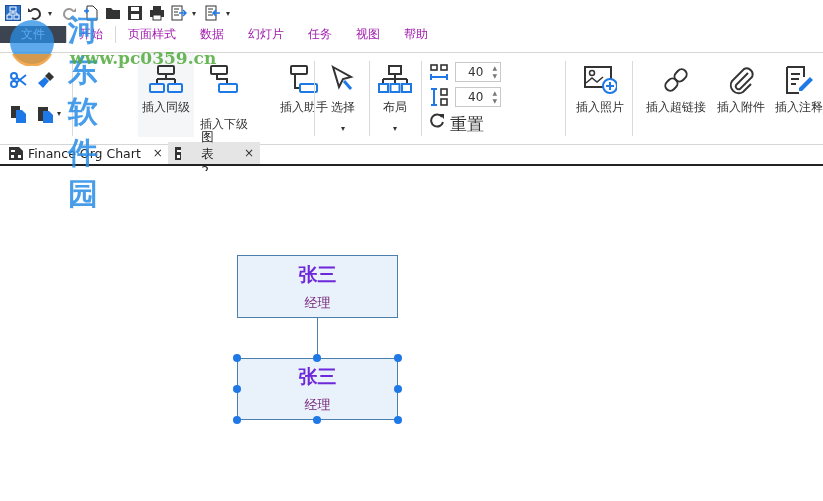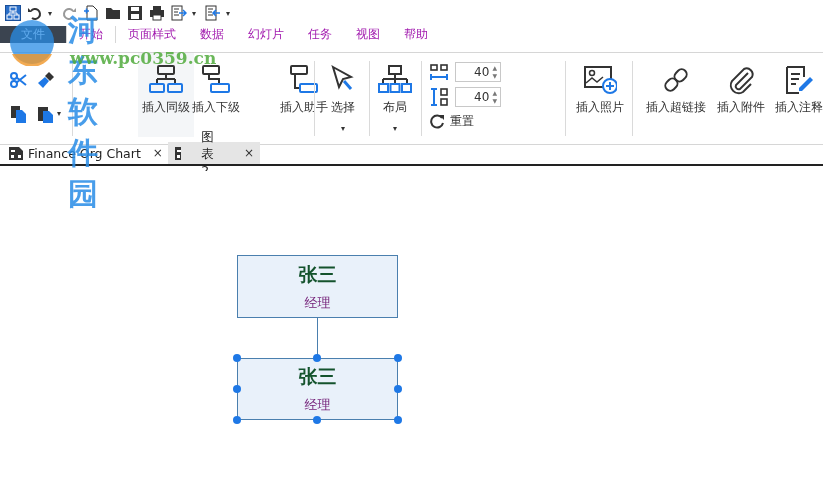--- a/index.html
+++ b/index.html
@@ -11,29 +11,29 @@
   .menu-tab { padding: 0 12px; font-size: 12px; display: flex; align-items: center; color: #a21caf; }
   .menu-tab.file { background: #3b4450; color: #fff; width: 66px; justify-content: center; }
   .menu-tab.active { border-left: 1px solid #d6d6d6; border-right: 1px solid #d6d6d6; background: #fff; margin-bottom: -1px; }
   .ribbon { position: absolute; left: 0; top: 53px; height: 92px; width: 823px; border-bottom: 1px solid #d6d6d6; background: #fff; }
   .grp-sep { position: absolute; top: 8px; width: 1px; height: 75px; background: #dadada; }
   .rbtn { position: absolute; top: 0; height: 84px; display: flex; flex-direction: column; align-items: center; font-size: 12px; color: #333; }
   .rbtn .ic { height: 46px; display: flex; align-items: flex-end; justify-content: center; padding-bottom: 4px; }
   .rbtn .lbl { white-space: nowrap; }
   .rbtn.hl { background: #f4f6f8; }
   .caret { font-size: 8px; color: #333; margin-top: 8px; }
-  .spin { position: absolute; width: 46px; height: 20px; border: 1px solid #c8c8c8; font-size: 12px; display: flex; align-items: center; padding-left: 18px; background: #fff; }
+  .spin { position: absolute; width: 46px; height: 20px; border: 1px solid #c8c8c8; font-size: 12px; display: flex; align-items: center; padding-left: 12px; background: #fff; }
   .spin .arr { position: absolute; right: 3px; top: 1px; font-size: 6px; line-height: 8px; color: #777; text-align: center; }
   .tabbar { position: absolute; left: 0; top: 140px; height: 26px; width: 823px; border-bottom: 2px solid #222; }
   .doc-tab { position: absolute; top: 2px; height: 22px; display: flex; align-items: center; font-size: 12.5px; color: #222; gap: 4px; padding: 0 6px; }
   .doc-tab.active { background: #e5e5e5; gap: 20px; }
   .doc-tab .x { margin-left: 8px; font-size: 12px; color: #333; }
   .canvas { position: absolute; left: 0; top: 171px; width: 823px; height: 330px; background: #fff; }
   .node { position: absolute; background: #e9f1fa; border: 1px solid #4a7fae; display: flex; flex-direction: column; align-items: center; justify-content: center; }
-  .node .name { font-size: 19px; font-weight: bold; color: #14532d; }
+  .node .name { font-size: 19px; font-weight: bold; color: #6d28d9; }
   .node .title { font-size: 13px; color: #701a75; margin-top: 6px; }
   .handle { position: absolute; width: 8px; height: 8px; border-radius: 50%; background: #1e78e6; }
   .watermark { position: absolute; left: 0; top: 0; pointer-events: none; }
   .wm-text { position: absolute; left: 68px; top: 10px; font-size: 30px; font-weight: bold; color: rgba(40,140,230,0.85); font-family: "DejaVu Serif", serif; letter-spacing: 1px; }
   .wm-url { position: absolute; left: 70px; top: 48px; font-size: 17px; font-weight: bold; color: rgba(80,170,60,0.85); font-family: "DejaVu Serif", serif; }
 </style>
 </head>
 <body>
 
 <div class="qat">
@@ -149,21 +149,21 @@
       <svg width="34" height="30">
           <rect x="9" y="1" width="16" height="8" rx="1" fill="none" stroke="#333" stroke-width="2"></rect>
           <path d="M17 9v5M8 14h18M8 14v5M26 14v5" stroke="#333" stroke-width="2"></path>
           <rect x="1" y="19" width="14" height="8" rx="1" fill="none" stroke="#1e78e6" stroke-width="2"></rect>
           <rect x="19" y="19" width="14" height="8" rx="1" fill="none" stroke="#1e78e6" stroke-width="2"></rect>
         </svg>
     </div>
     <span class="lbl">插入同级</span>
   </div>
 
-  <div class="rbtn" style="left:188px;width:56px;">
+  <div class="rbtn" style="left:196px;width:56px;gap:17px;">
     <div class="ic">
       <svg width="30" height="30">
           <rect x="2" y="1" width="16" height="8" rx="1" fill="none" stroke="#333" stroke-width="2"></rect>
           <path d="M8 9v5h10v5" stroke="#333" stroke-width="2" fill="none"></path>
           <rect x="10" y="19" width="18" height="8" rx="1" fill="none" stroke="#1e78e6" stroke-width="2"></rect>
         </svg>
     </div>
     <span class="lbl">插入下级</span>
   </div>
 
@@ -221,21 +221,21 @@
     <svg width="18" height="18">
         <path d="M4 1v16M1 1h6M1 17h6" stroke="#1e78e6" stroke-width="2"></path>
         <rect x="11" y="1" width="6" height="6" fill="none" stroke="#333" stroke-width="1.6"></rect>
         <rect x="11" y="11" width="6" height="6" fill="none" stroke="#333" stroke-width="1.6"></rect>
       </svg>
   </div>
   <div class="spin" style="left:455px;top:34px;">
     <span>40</span>
     <span class="arr">▲<br>▼</span>
   </div>
-  <div style="position:absolute;left:430px;top:60px;display:flex;align-items:center;gap:5px;font-size:12px;">
+  <div style="position:absolute;left:430px;top:60px;display:flex;gap:5px;font-size:17px;">
     <svg width="15" height="15">
         <path d="M12 4a6 6 0 1 0 1 5" fill="none" stroke="#333" stroke-width="2"></path>
         <path d="M9 1h5v5z" fill="#333"></path>
       </svg>
     <span>重置</span>
   </div>
 
   <div class="grp-sep" style="left:565px;"></div>
 
   <div class="rbtn" style="left:572px;width:56px;">

